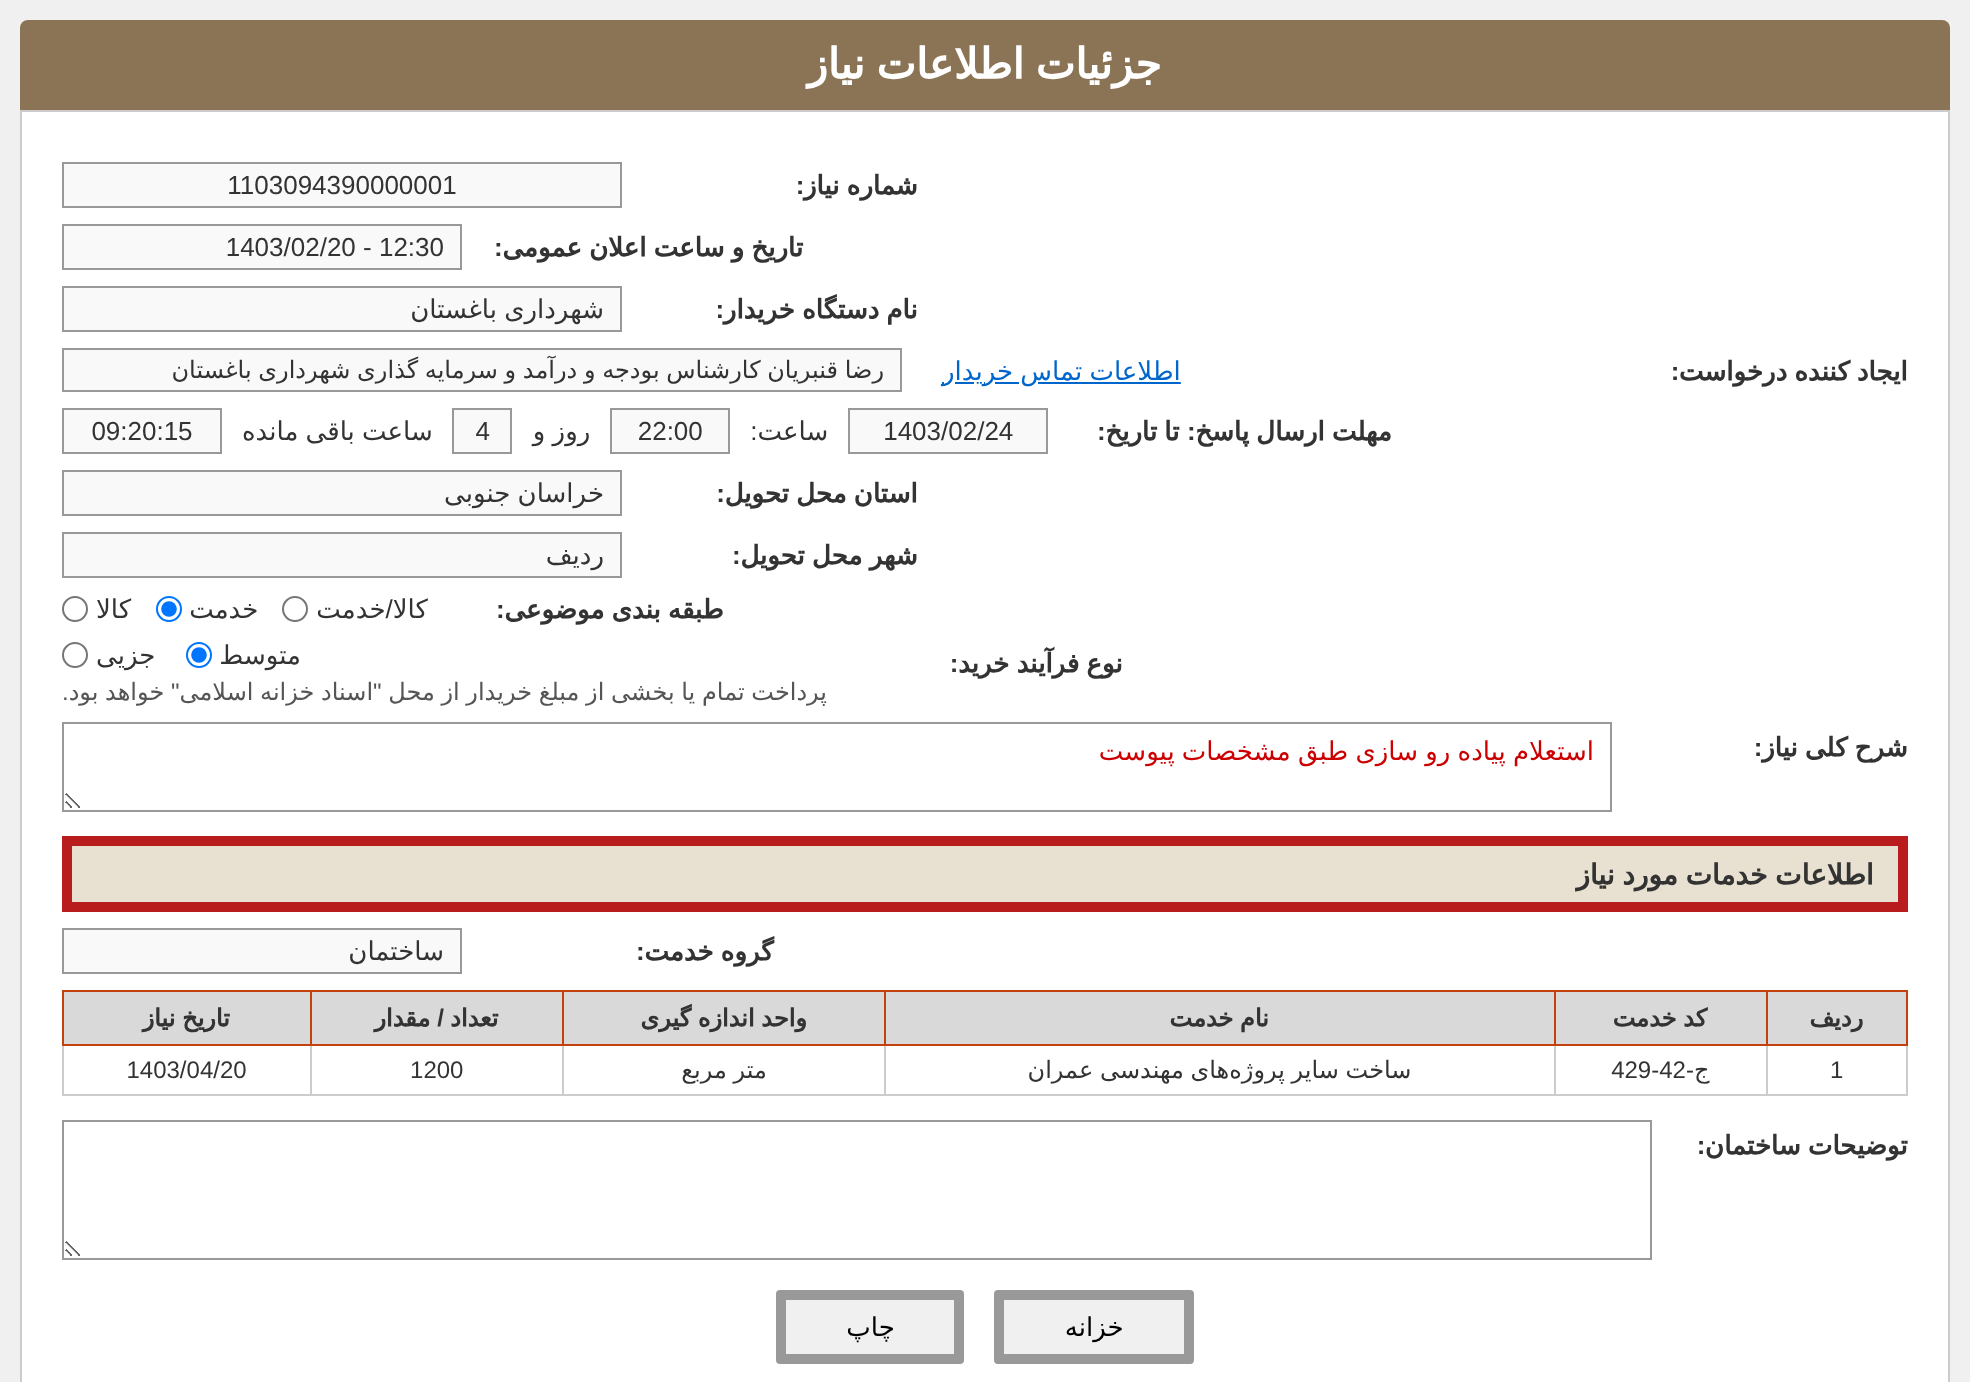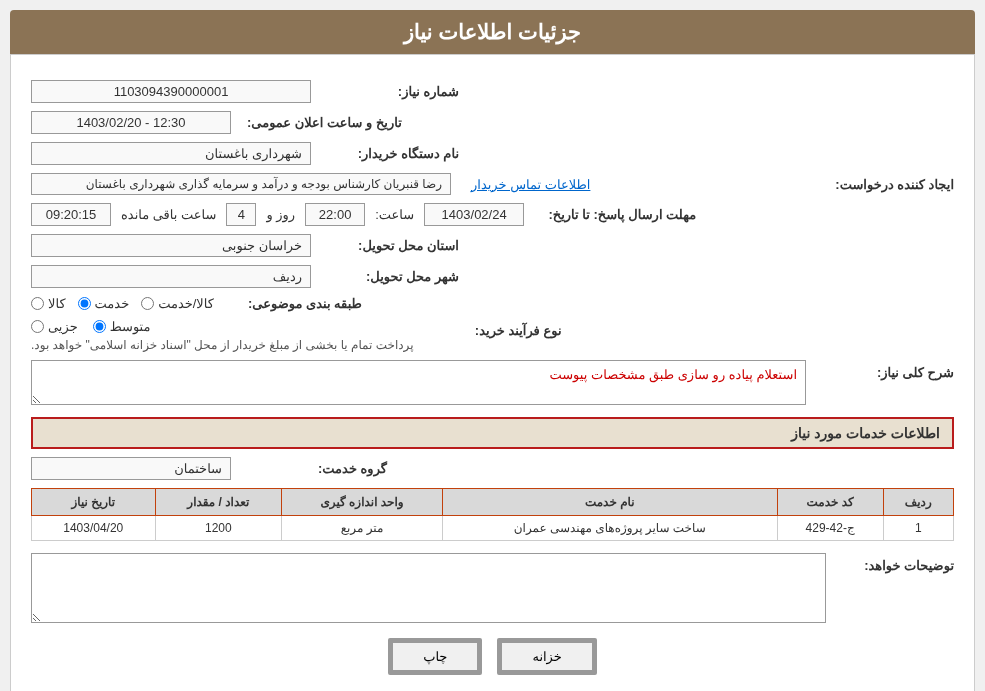--- a/index.html
+++ b/index.html
@@ -26,21 +26,21 @@
       border-radius: 4px 4px 0 0;
       margin-bottom: 0;
     }
     .main-card {
       background: white;
       border: 1px solid #ccc;
       padding: 15px 20px;
     }
     .section-header {
       background: #e8e0d0;
-      border: 2px solid #b91c1c;
+      border: 5px solid #b91c1c;
       padding: 6px 12px;
       font-weight: bold;
       font-size: 14px;
       margin: 12px 0 8px 0;
       text-align: right;
     }
     .info-row {
       display: flex;
       align-items: center;
       margin-bottom: 8px;
@@ -219,21 +219,21 @@
   </div>
   <div class="main-card watermark-container">
 
     <div class="info-row" style="margin-top:10px;">
       <span class="label">شماره نیاز:</span>
       <div class="value-box value-box-wide" style="min-width:280px; text-align:center; direction:ltr;">1103094390000001</div>
     </div>
 
     <div class="date-time-row">
       <span class="label">تاریخ و ساعت اعلان عمومی:</span>
-      <div class="value-box" style="min-width:200px; text-align:center; direction:ltr;">1403/02/20 - 12:30</div>
+      <div class="value-box" style="min-width:200px; text-align:right; direction:ltr;">1403/02/20 - 12:30</div>
     </div>
 
     <div class="info-row">
       <span class="label">نام دستگاه خریدار:</span>
       <div class="value-box value-box-wide" style="min-width:280px;">شهرداری باغستان</div>
     </div>
 
     <div class="info-row">
       <span class="label">ایجاد کننده درخواست:</span>
       <div style="display:flex; align-items:center; gap:10px; flex:1; justify-content:flex-end;">
@@ -329,21 +329,21 @@
       <td>ج-42-429</td>
       <td>ساخت سایر پروژه‌های مهندسی عمران</td>
       <td>متر مربع</td>
       <td>1200</td>
       <td style="direction:ltr;">1403/04/20</td>
     </tr>
         </tbody>
     </table>
 
     <div class="buyer-notes-section" style="margin-top:12px;">
-      <span class="buyer-notes-label">توضیحات خواهد:</span>
+      <span class="buyer-notes-label">توضیحات ساختمان:</span>
       <textarea class="buyer-notes-box" style="flex: 1 1 0%; font-family: Tahoma, Arial, sans-serif; font-size: 13px;"></textarea>
     </div>
 
     <div class="buttons-row">
       <button class="btn btn-back">خزانه</button>
       <button class="btn btn-print">چاپ</button>
     </div>
 
   </div>
 </div>

